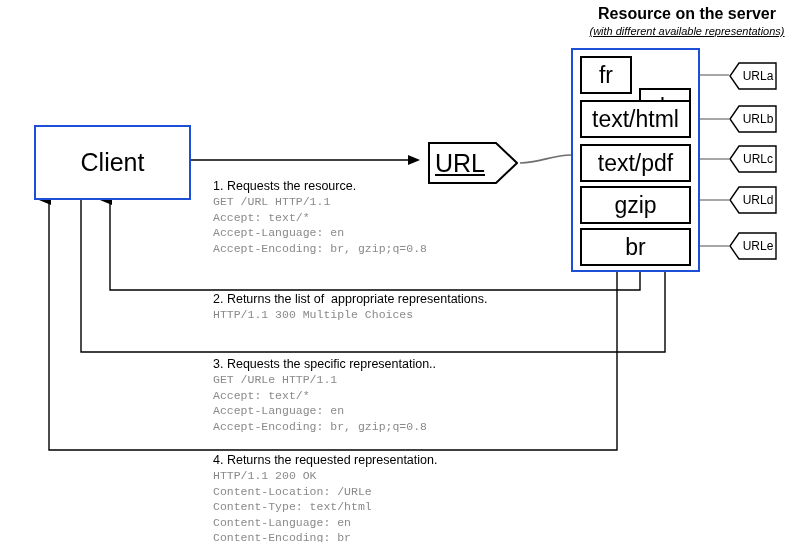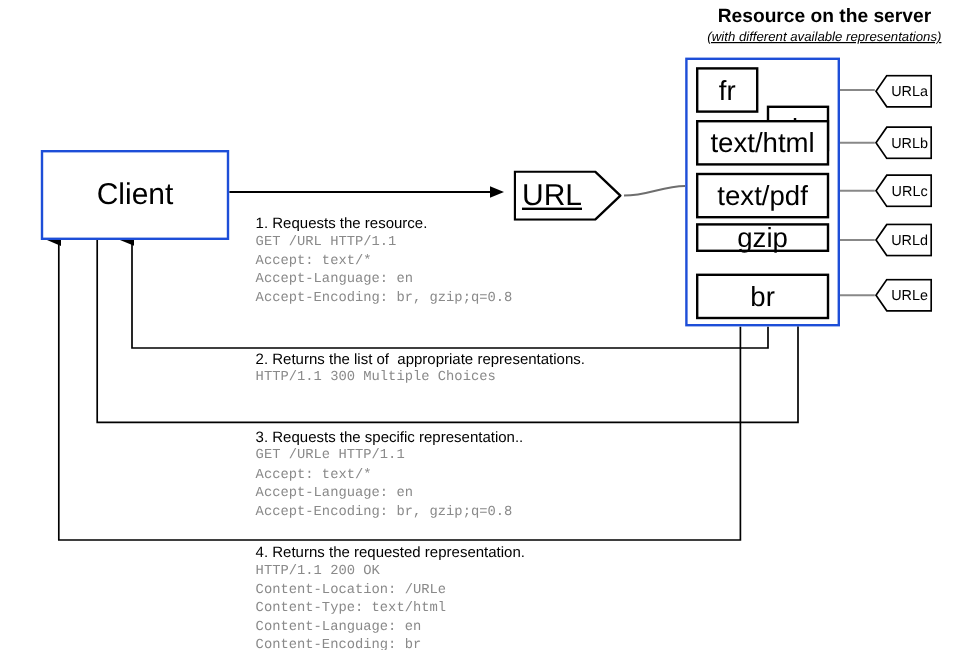--- a/index.html
+++ b/index.html
@@ -18,21 +18,21 @@
        display:flex;align-items:center;justify-content:center;font-size:25px;color:#000;text-decoration:underline;}
 
   #server-outer{left:571px;top:48px;width:129px;height:224px;}
 
   .repbox{position:absolute;box-sizing:border-box;border:2px solid #000;background:#fff;
        display:flex;align-items:center;justify-content:center;font-size:23px;color:#000;}
   #rep-fr{left:580px;top:56px;width:52px;height:38px;}
   #rep-de{left:639px;top:56px;width:52px;height:38px;margin-top:32px;}
   #rep-html{left:580px;top:100px;width:111px;height:38px;}
   #rep-pdf{left:580px;top:144px;width:111px;height:38px;}
-  #rep-gzip{left:580px;top:186px;width:111px;height:24px;}
+  #rep-gzip{left:580px;top:186px;width:111px;height:38px;}
   #rep-br{left:580px;top:228px;width:111px;height:38px;}
 
   .urlflag{position:absolute;width:48px;height:28px;}
   .urlflag .flabel{position:absolute;left:10px;top:0;width:38px;height:28px;
        display:flex;align-items:center;justify-content:center;font-size:12px;color:#000;}
   #flag-a{left:729px;top:62px;}
   #flag-b{left:729px;top:105px;}
   #flag-c{left:729px;top:145px;}
   #flag-d{left:729px;top:186px;}
   #flag-e{left:729px;top:232px;}

